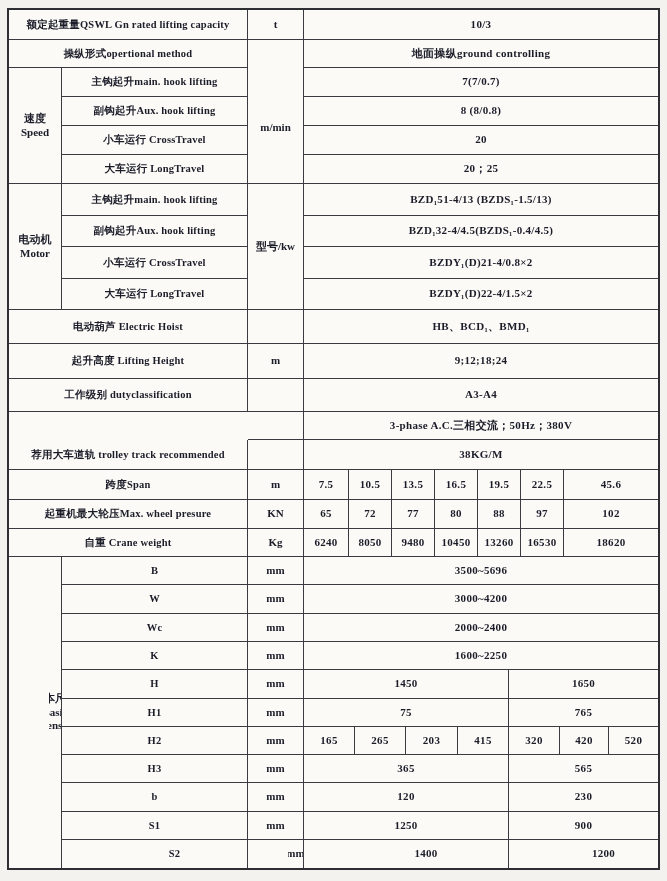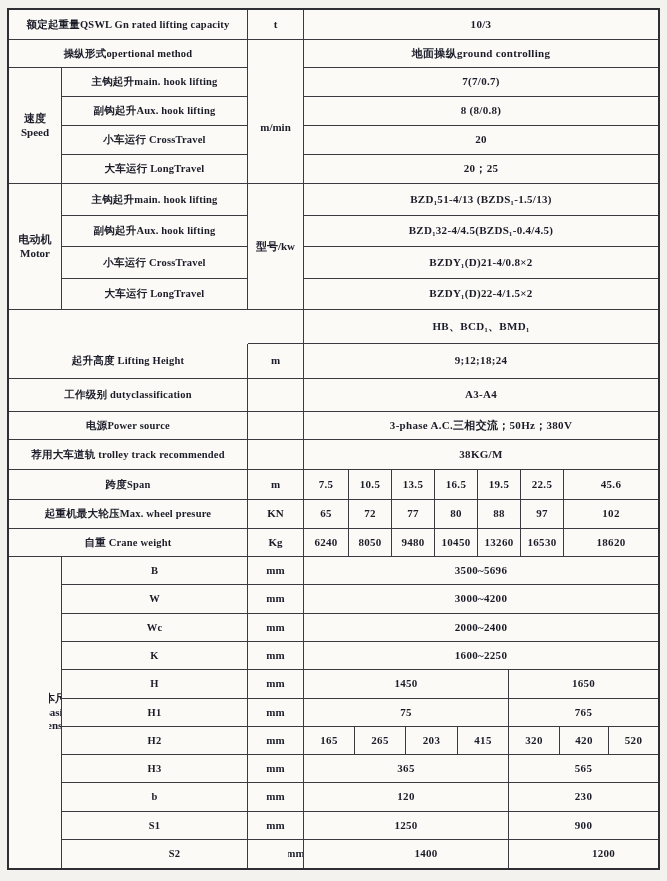--- a/index.html
+++ b/index.html
@@ -49,29 +49,29 @@
 Motor</div>
         <div class="cell label-cell" style="grid-area: 7 / 2 / span 1 / 3;">主钩起升main. hook lifting</div>
         <div class="cell unit-cell" style="grid-area: 7 / 3 / span 4 / 4;">型号/kw</div>
         <div class="cell value-cell no-br" style="grid-area: 7 / 4 / span 1 / 17;">BZD₁51-4/13 (BZDS₁-1.5/13)</div>
         <div class="cell label-cell" style="grid-area: 8 / 2 / span 1 / 3;">副钩起升Aux. hook lifting</div>
         <div class="cell value-cell no-br" style="grid-area: 8 / 4 / span 1 / 17;">BZD₁32-4/4.5(BZDS₁-0.4/4.5)</div>
         <div class="cell label-cell" style="grid-area: 9 / 2 / span 1 / 3;">小车运行 CrossTravel</div>
         <div class="cell value-cell no-br" style="grid-area: 9 / 4 / span 1 / 17;">BZDY₁(D)21-4/0.8×2</div>
         <div class="cell label-cell" style="grid-area: 10 / 2 / span 1 / 3;">大车运行 LongTravel</div>
         <div class="cell value-cell no-br" style="grid-area: 10 / 4 / span 1 / 17;">BZDY₁(D)22-4/1.5×2</div>
+        <div class="cell label-cell" style="grid-area: 11 / 1 / span 1 / 3;">电动葫芦 Electric Hoist</div>
         <div class="cell unit-cell" style="grid-area: 11 / 3 / span 1 / 4;"></div>
         <div class="cell label-cell" style="grid-area: 12 / 1 / span 1 / 3;">起升高度 Lifting Height</div>
         <div class="cell value-cell no-br" style="grid-area: 11 / 4 / span 1 / 17;">HB、BCD₁、BMD₁</div>
         <div class="cell unit-cell" style="grid-area: 12 / 3 / span 1 / 4;">m</div>
         <div class="cell value-cell no-br" style="grid-area: 12 / 4 / span 1 / 17;">9;12;18;24</div>
         <div class="cell label-cell" style="grid-area: 13 / 1 / span 1 / 3;">工作级别 dutyclassification</div>
         <div class="cell unit-cell" style="grid-area: 13 / 3 / span 1 / 4;"></div>
         <div class="cell value-cell no-br" style="grid-area: 13 / 4 / span 1 / 17;">A3-A4</div>
-        <div class="cell label-cell" style="grid-area: 14 / 1 / span 1 / 3;">电源Power source</div>
         <div class="cell unit-cell" style="grid-area: 14 / 3 / span 1 / 4;"></div>
         <div class="cell value-cell no-br" style="grid-area: 14 / 4 / span 1 / 17;">3-phase A.C.三相交流；50Hz；380V</div>
         <div class="cell label-cell" style="grid-area: 15 / 1 / span 1 / 3;">荐用大车道轨 trolley track recommended</div>
         <div class="cell unit-cell" style="grid-area: 15 / 3 / span 1 / 4;"></div>
         <div class="cell value-cell no-br" style="grid-area: 15 / 4 / span 1 / 17;">38KG/M</div>
         <div class="cell label-cell" style="grid-area: 16 / 1 / span 1 / 3;">跨度Span</div>
         <div class="cell unit-cell" style="grid-area: 16 / 3 / span 1 / 4;">m</div>
         <div class="cell value-cell" style="grid-area: 16 / 4 / span 1 / 5;">7.5</div>
         <div class="cell value-cell" style="grid-area: 16 / 5 / span 1 / 7;">10.5</div>
         <div class="cell value-cell" style="grid-area: 16 / 7 / span 1 / 9;">13.5</div>

